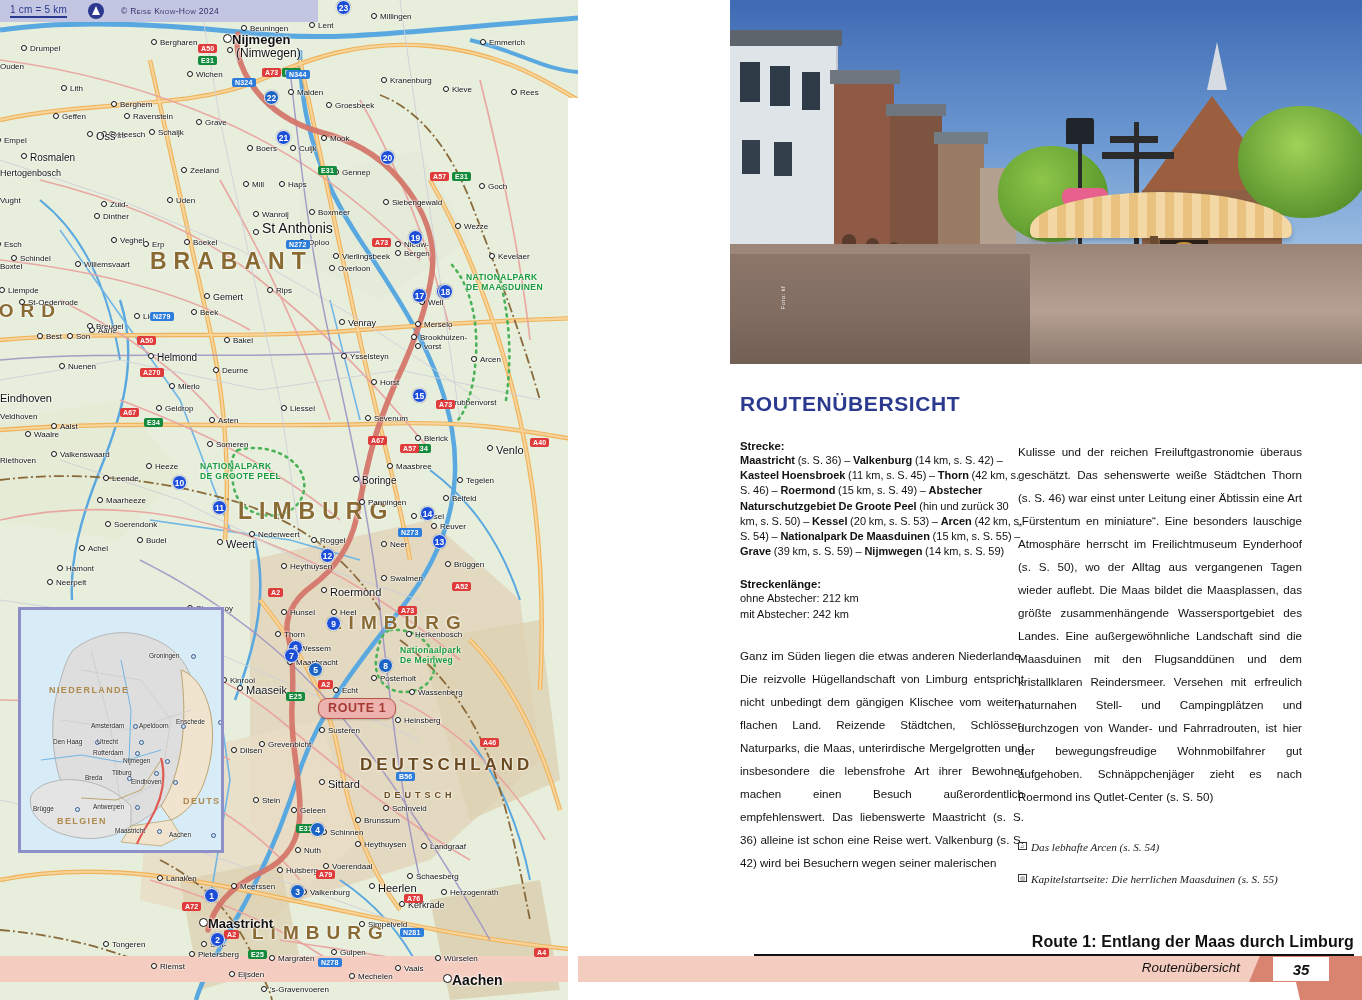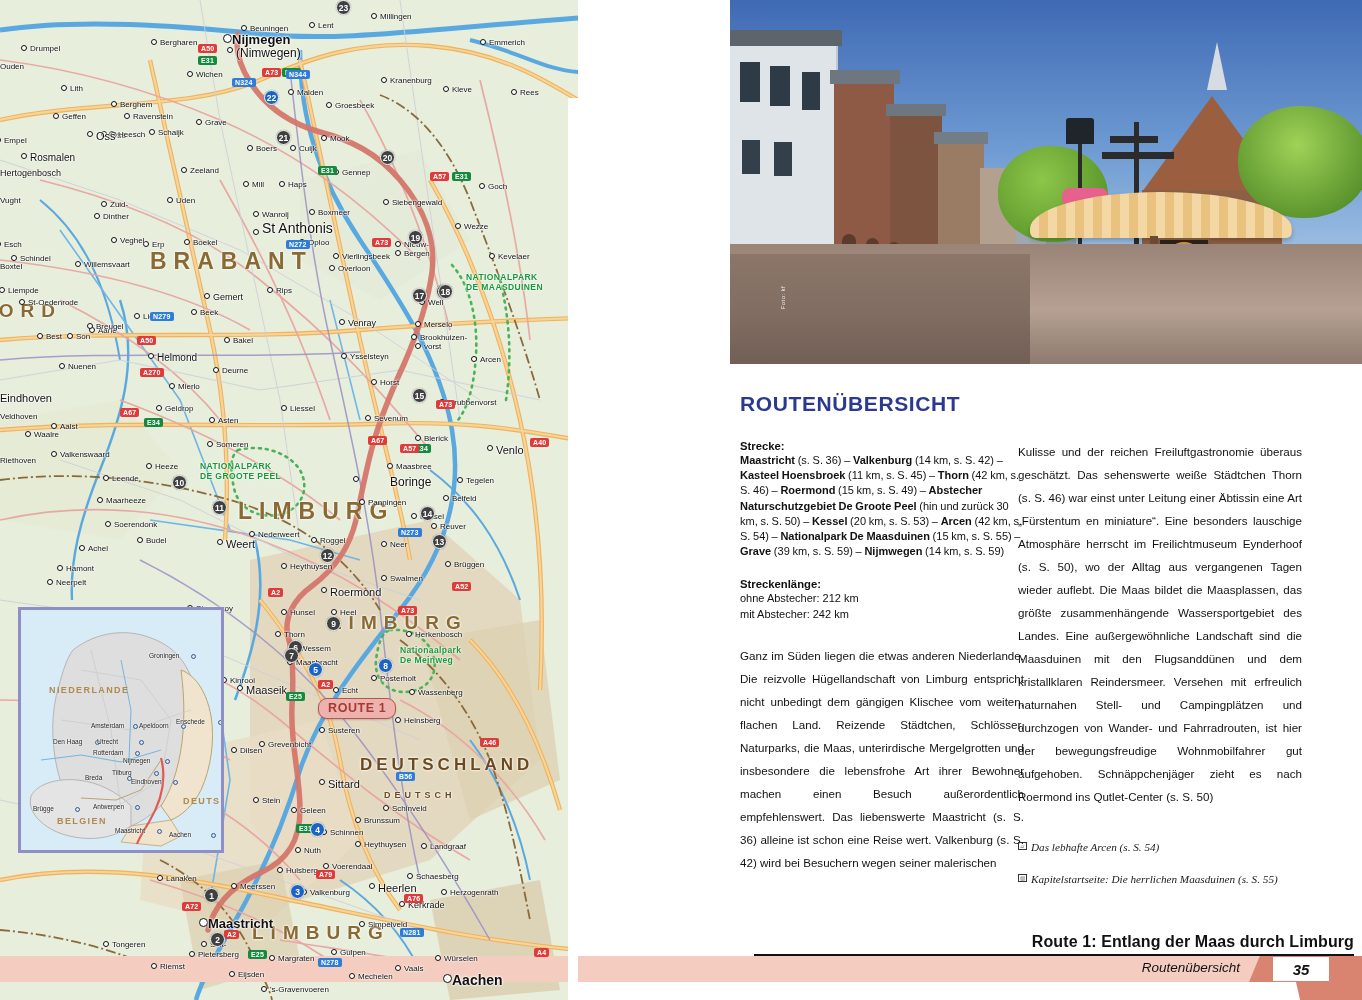--- a/index.html
+++ b/index.html
@@ -79,21 +79,21 @@
   
   #route-badge{
     position:absolute; left:318px; top:698px; z-index:26;
     background:#eeb2ae; border:1.6px solid #b9554f; border-radius:9px;
     padding:2px 9px 3px; color:#a33a33; font-weight:bold; font-size:12.5px;
     letter-spacing:.6px; box-shadow:0 1px 2px rgba(0,0,0,.18);
   }
   
   .wp{
     position:absolute; z-index:25; width:15px;height:15px;border-radius:50%;
-    background:#404040; color:#fff; font-size:8.5px; font-weight:bold;
+    background:#1d4ed8; color:#fff; font-size:8.5px; font-weight:bold;
     display:flex;align-items:center;justify-content:center;
     border:1.3px solid #fff; box-shadow:0 0 1px rgba(0,0,0,.55);
   }
   .wp.blue{ background:#1b63c4; }
   
   .shield{
     position:absolute; z-index:22; font-size:7px; font-weight:bold; color:#fff;
     padding:1px 3px; border-radius:2px; letter-spacing:.2px;
   }
   .shield.a{ background:#e03b3b; }
@@ -377,20 +377,25 @@
                C376,152 350,140 320,132
                C292,124 268,110 250,82
                C236,60 236,44 238,34"></path>
     </g>
 
     <rect x="18" y="607" width="206" height="246" fill="none" stroke="#ffffff" stroke-width="0"></rect>
   </svg>
 
   <div class="map-clip-white"></div>
 
+  <div id="map-header">
+    <span class="scale-txt">1 cm = 5 km</span>
+    <span class="compass"></span>
+    <span class="copyright">© Reise Know-How 2024</span>
+  </div>
 
   <div id="map-labels">
       <div class="region-label" style="left: 150px; top: 248px; font-size: 23px;">BRABANT</div>
       <div class="region-label" style="left: 238px; top: 498px; font-size: 23px;">LIMBURG</div>
       <div class="region-label" style="left: 330px; top: 612px; font-size: 19px;">LIMBURG</div>
       <div class="region-label" style="left: 252px; top: 922px; font-size: 19px;">LIMBURG</div>
       <div class="region-label" style="left: -22px; top: 300px; font-size: 19px;">NORD</div>
       <div class="country-label" style="left: 360px; top: 755px; font-size: 17px;">DEUTSCHLAND</div>
       <div class="country-label" style="left: 384px; top: 790px; font-size: 9px;">DEUTSCH</div>
       <div class="park-label" style="left: 466px; top: 272px;"><span>NATIONALPARK</span><br><span>DE MAASDUINEN</span></div>
@@ -523,21 +528,21 @@
       <div class="city-dot" style="left: 209px; top: 417px;"></div>
       <div class="city-label" style="left: 218px; top: 416px; font-size: 8px;">Asten</div>
       <div class="city-dot" style="left: 156px; top: 405px;"></div>
       <div class="city-label" style="left: 165px; top: 404px; font-size: 8px;">Geldrop</div>
       <div class="city-label" style="left: 0px; top: 392px; font-size: 11px;">Eindhoven</div>
       <div class="city-dot" style="left: 207px; top: 441px;"></div>
       <div class="city-label" style="left: 216px; top: 440px; font-size: 8px;">Someren</div>
       <div class="city-dot" style="left: 387px; top: 463px;"></div>
       <div class="city-label" style="left: 396px; top: 462px; font-size: 8px;">Maasbree</div>
       <div class="city-dot" style="left: 353px; top: 476px;"></div>
-      <div class="city-label" style="left: 362px; top: 475px; font-size: 12px; padding-left: 28px;">Boringe</div>
+      <div class="city-label" style="left: 362px; top: 475px; font-size: 10px;">Boringe</div>
       <div class="city-dot" style="left: 359px; top: 499px;"></div>
       <div class="city-label" style="left: 368px; top: 498px; font-size: 8px;">Panningen</div>
       <div class="city-dot" style="left: 457px; top: 477px;"></div>
       <div class="city-label" style="left: 466px; top: 476px; font-size: 8px;">Tegelen</div>
       <div class="city-dot" style="left: 443px; top: 495px;"></div>
       <div class="city-label" style="left: 452px; top: 494px; font-size: 8px;">Belfeld</div>
       <div class="city-dot" style="left: 411px; top: 513px;"></div>
       <div class="city-label" style="left: 420px; top: 512px; font-size: 8px;">Kessel</div>
       <div class="city-dot" style="left: 431px; top: 523px;"></div>
       <div class="city-label" style="left: 440px; top: 522px; font-size: 8px;">Reuver</div>

